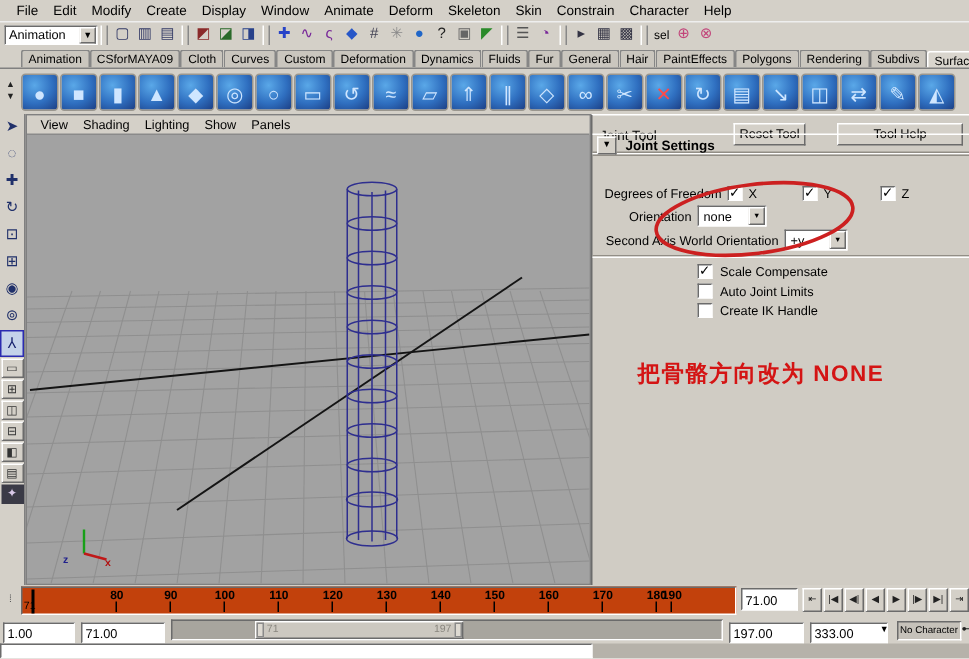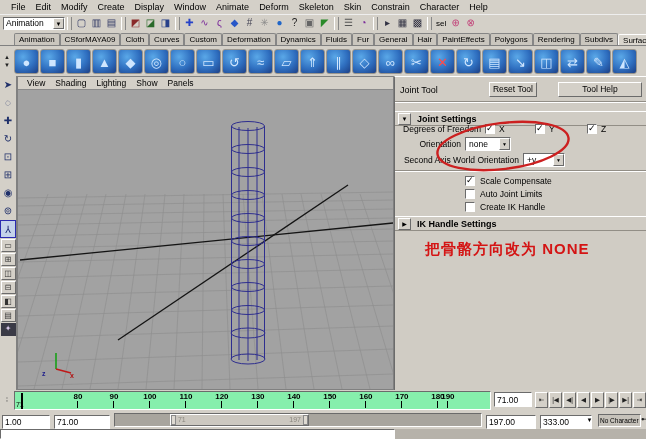--- a/index.html
+++ b/index.html
@@ -85,21 +85,21 @@
   .combo .val { flex:1; font-size:8.5px; line-height:12px; padding-left:3px; }
   .combo .drop { width:11px; background:#d4d0c8; border:1px solid; border-color:#fff #6b6b6b #6b6b6b #fff;
                  font-size:5px; text-align:center; line-height:10px; }
   .annotation { position:absolute; left:30px; top:163px; font-size:15px; font-weight:bold; color:#d41414;
                 letter-spacing:1px; white-space:nowrap; }
   .circle-svg { position:absolute; left:36px; top:40px; pointer-events:none; }
 
   
   .timerow { position:absolute; left:0; top:390px; width:646px; height:21px; background:#d4d0c8; display:flex; }
   .time-side { width:14px; height:21px; font-size:7px; color:#555; text-align:center; line-height:20px; }
-  .timetrack { position:relative; width:481px; height:19px; margin-top:1px; background:#86efac;
+  .timetrack { position:relative; width:481px; height:19px; margin-top:1px; background:#c2410c;
                border:1px solid; border-color:#6b6b6b #fff #fff #6b6b6b; }
   .tick { position:absolute; top:0; width:26px; text-align:center; }
   .tick .num { display:block; font-size:8px; font-weight:bold; line-height:9px; }
   .tick .mark { display:block; margin:0 auto; width:1px; height:7px; background:#000; }
   .cur-marker { position:absolute; left:6px; top:1px; width:2px; height:16px; background:#000; cursor:ew-resize; }
   .cur-label { position:absolute; left:1px; top:9px; font-size:7px; }
   .framefield { width:38px; height:15px; margin:2px 2px 0 3px; font-size:8.5px; padding:1px 2px;
                 font-family:"Liberation Sans",sans-serif; }
   .playbtns { display:flex; margin-top:2px; }
   .pb { width:13px; height:16px; margin-left:1px; font-size:6.5px; text-align:center; line-height:14px;
@@ -335,21 +335,21 @@
       <span class="axis-x">x</span>
     </div>
   </div>
 
   <div class="toolpanel">
     <span class="tp-title">Joint Tool</span>
     <button class="tp-btn up" style="left:94px;width:48px;">Reset Tool</button>
     <button class="tp-btn up" style="left:163px;width:84px;">Tool Help</button>
     <div class="tp-sep"></div>
 
-    <div class="sect" style="top:34px;">
+    <div class="sect" style="top:12px;">
       <span class="exp up">▼</span>
       <span class="lbl">Joint Settings</span>
     </div>
 
     <div class="tp-row" style="top:45px;">
       <span class="r-lbl" style="left:4px;width:82px;">Degrees of Freedom</span>
       <span class="cb checked" style="left:90px;"></span>
       <span class="cb-lbl" style="left:104px;">X</span>
       <span class="cb checked" style="left:140px;"></span>
       <span class="cb-lbl" style="left:154px;">Y</span>
@@ -381,24 +381,20 @@
     </div>
     <div class="tp-row" style="top:110px;">
       <span class="cb" style="left:70px;"></span>
       <span class="cb-lbl" style="left:85px;">Auto Joint Limits</span>
     </div>
     <div class="tp-row" style="top:123px;">
       <span class="cb" style="left:70px;"></span>
       <span class="cb-lbl" style="left:85px;">Create IK Handle</span>
     </div>
 
-    <div class="sect" style="top:139px;">
-      <span class="exp up">▶</span>
-      <span class="lbl">IK Handle Settings</span>
-    </div>
 
     <svg class="circle-svg" width="150" height="60">
       <ellipse cx="72" cy="29" rx="66" ry="23" fill="none" stroke="#cc2020" stroke-width="2.4" transform="rotate(-7 72 29)"></ellipse>
     </svg>
 
     <div class="annotation">把骨骼方向改为 NONE</div>
   </div>
 
   <div class="timerow">
     <div class="time-side">⁞</div>

